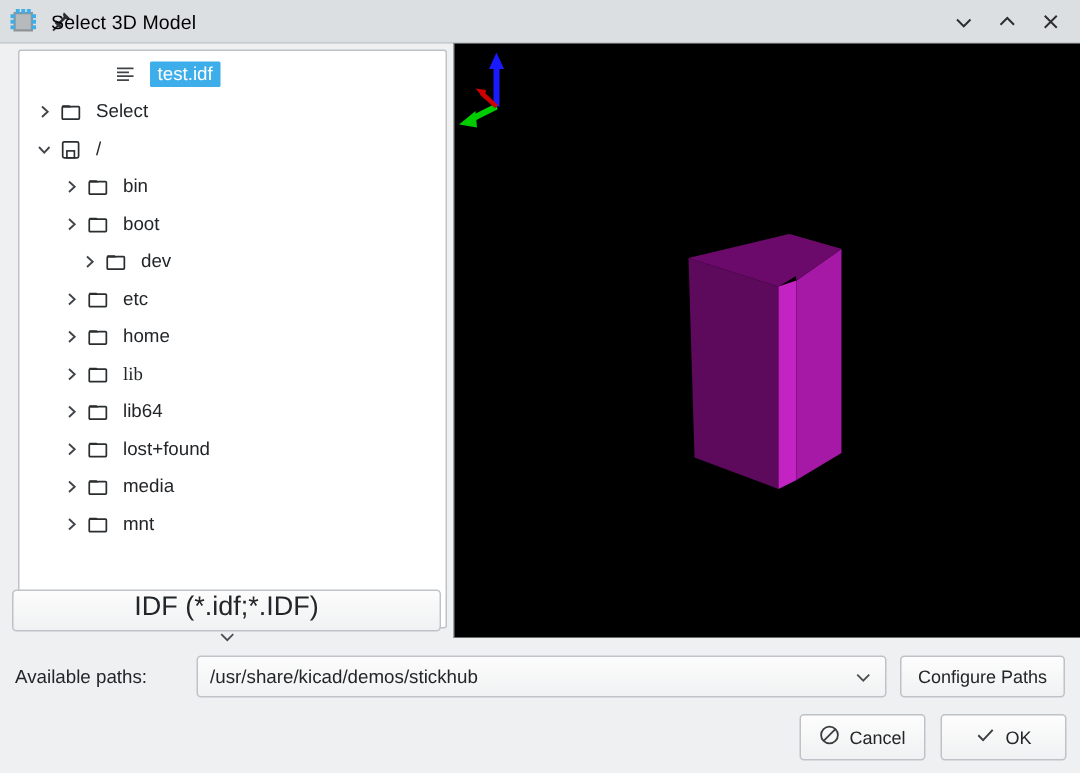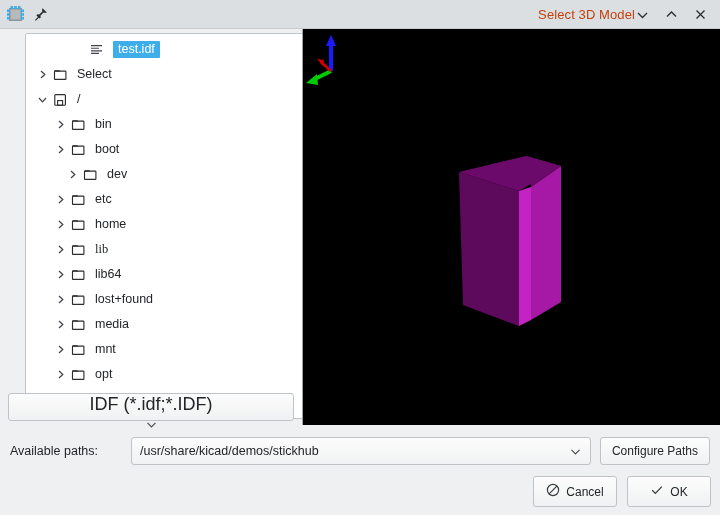--- a/index.html
+++ b/index.html
@@ -17,29 +17,29 @@
     position: absolute; left: 0; top: 0;
     width: 720px; height: 29px;
     background: #dcdfe1;
     border-bottom: 1px solid #c6cacd;
     display: flex; align-items: center;
   }
   .tb-icons { display: flex; align-items: center; gap: 8px; padding-left: 6px; width: 64px; }
   .chip-icon { width: 19px; height: 19px; position: relative; display: block; }
   .pin-icon { width: 16px; height: 16px; display: block; }
   .tb-title {
-    flex: 1; text-align: right; font-size: 13px; color: #c2410c;
+    flex: 1; text-align: left; font-size: 13px; color: #000000;
     letter-spacing: .1px; margin-left: -30px;
   }
   .tb-btns { display: flex; align-items: center; gap: 14px; padding-right: 12px; }
   .tb-btn { width: 15px; height: 15px; display: block; cursor: default; }
 
   
   .left-pane {
-    position: absolute; left: 25px; top: 33px;
+    position: absolute; left: 12px; top: 33px;
     width: 286px; height: 386px;
     background: #ffffff;
     border: 1px solid #bfc3c7;
     border-radius: 2px;
     overflow: hidden;
   }
   .tree { padding-top: 3px; }
   .row {
     height: 25px; display: flex; align-items: center;
     font-size: 12.5px; color: #232629; white-space: nowrap;
@@ -283,30 +283,20 @@
       <div class="row" style="padding-left: 28px;">
         <span class="twisty"><svg width="13" height="13" viewBox="0 0 13 13">
             <path d="M5 3 L8.8 6.5 L5 10" fill="none" stroke="#41454a" stroke-width="1.25"></path>
           </svg></span>
         <span class="icon-slot"><svg width="17" height="16" viewBox="0 0 17 16">
             <path d="M1.5 3.2 L6.4 3.2 L7.6 4.6 L1.5 4.6 Z" fill="#2b2e31"></path>
             <rect x="1.5" y="4.1" width="11.4" height="8.3" rx="0.6" fill="none" stroke="#2b2e31" stroke-width="1.15"></rect>
           </svg></span>
         <span class="row-label">mnt</span>
       </div>
-      <div class="row" style="padding-left: 28px;">
-        <span class="twisty"><svg width="13" height="13" viewBox="0 0 13 13">
-            <path d="M5 3 L8.8 6.5 L5 10" fill="none" stroke="#41454a" stroke-width="1.25"></path>
-          </svg></span>
-        <span class="icon-slot"><svg width="17" height="16" viewBox="0 0 17 16">
-            <path d="M1.5 3.2 L6.4 3.2 L7.6 4.6 L1.5 4.6 Z" fill="#2b2e31"></path>
-            <rect x="1.5" y="4.1" width="11.4" height="8.3" rx="0.6" fill="none" stroke="#2b2e31" stroke-width="1.15"></rect>
-          </svg></span>
-        <span class="row-label">opt</span>
-      </div>
     </div>
 </div>
 
 <div class="filter-combo">
   <span class="val">IDF (*.idf;*.IDF)</span>
   <span class="chev">
     <svg width="13" height="13" viewBox="0 0 13 13">
         <path d="M2.5 4.8 L6.5 8.8 L10.5 4.8" fill="none" stroke="#4a4e51" stroke-width="1.2"></path>
       </svg>
   </span>

